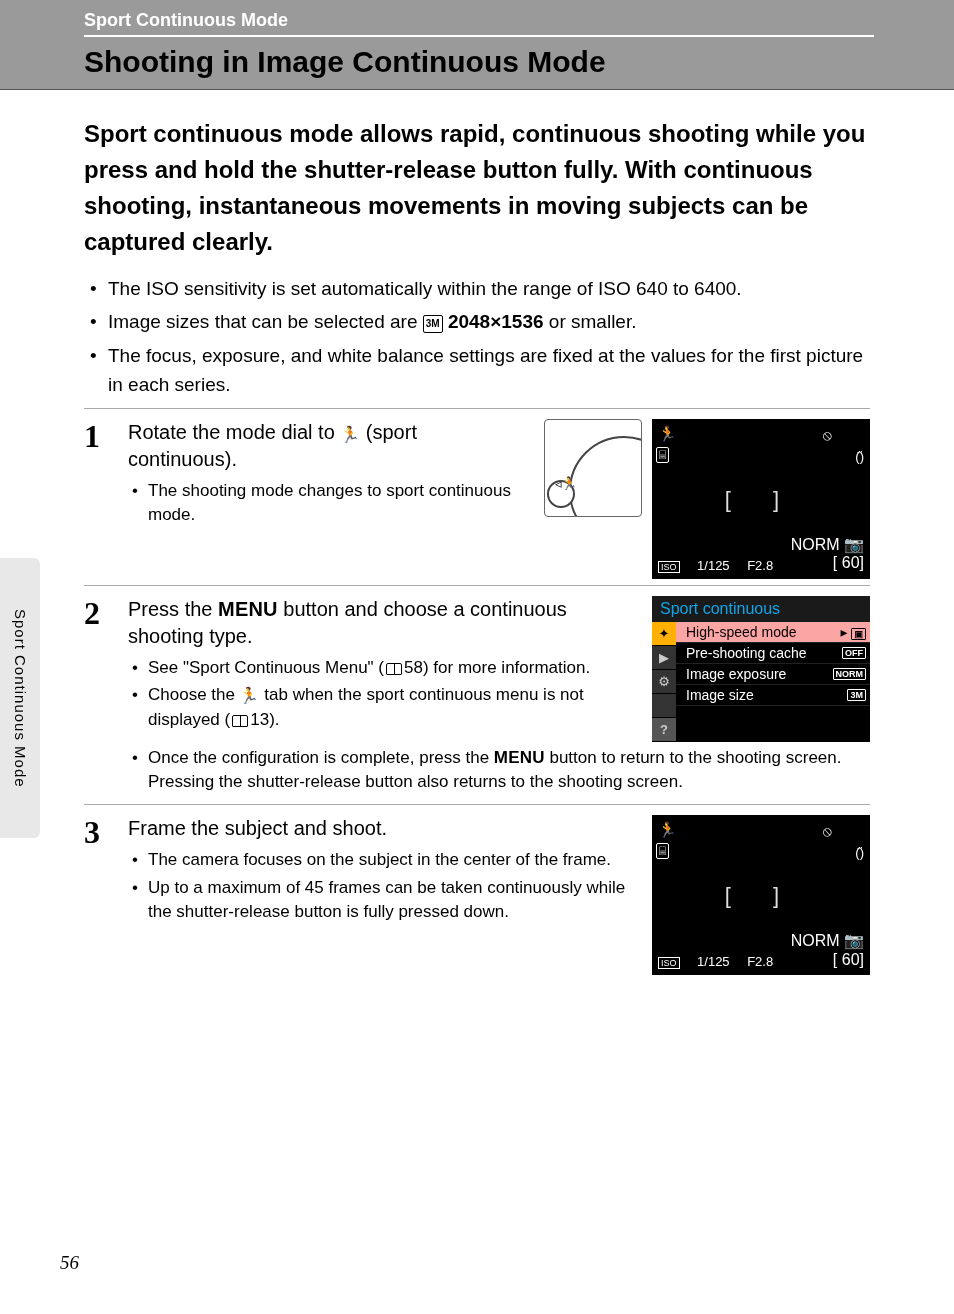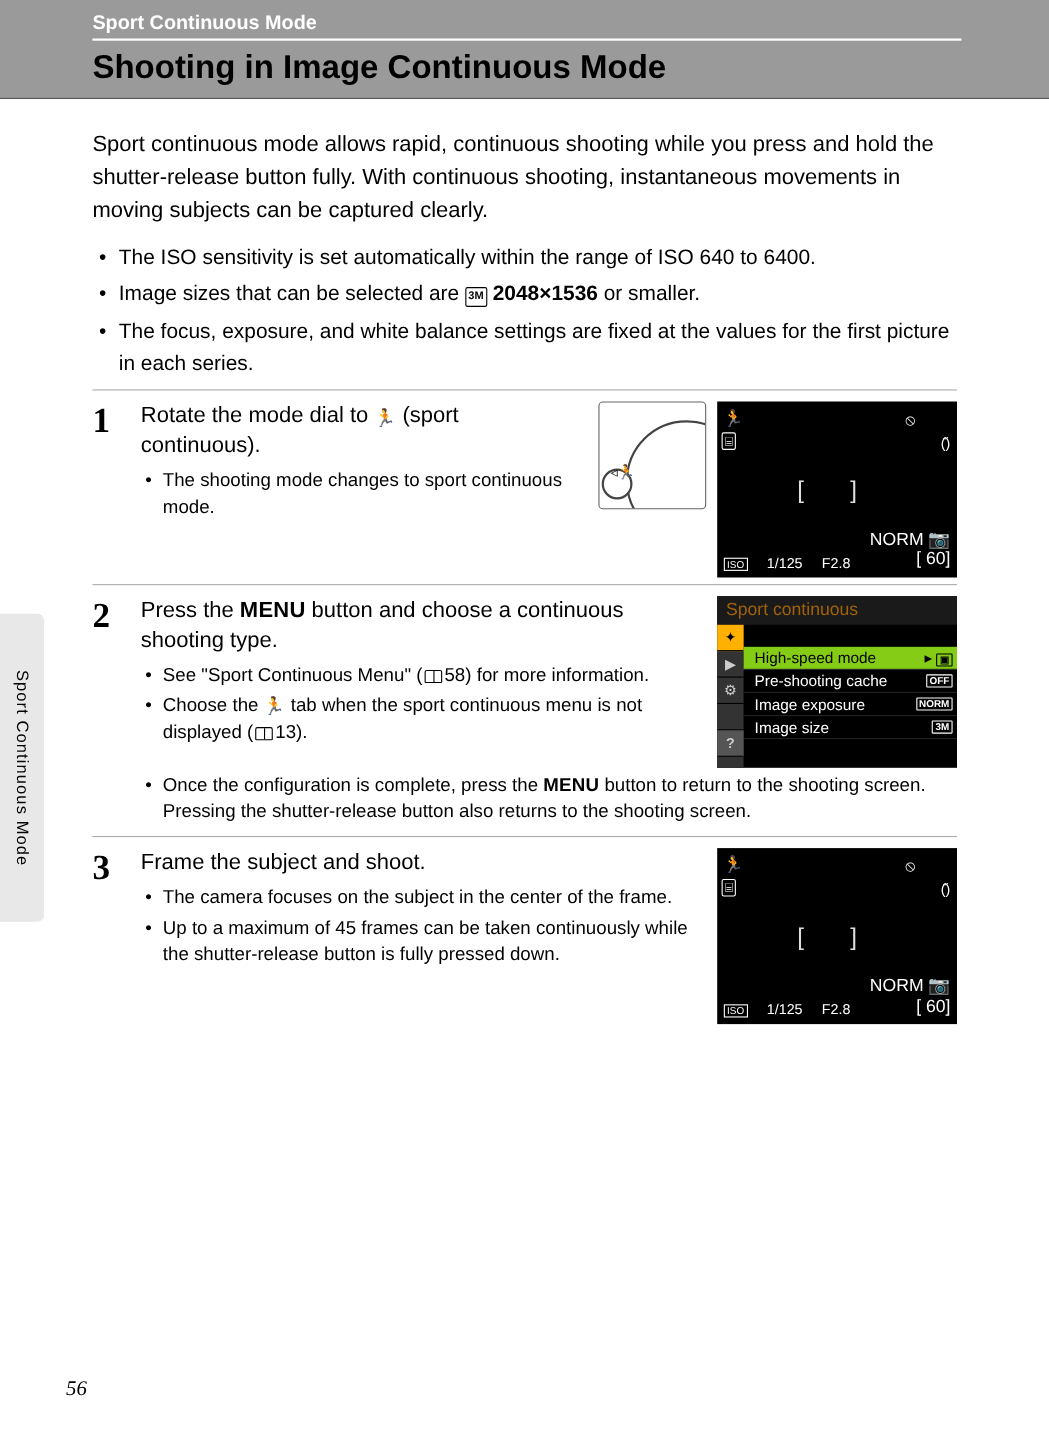--- a/index.html
+++ b/index.html
@@ -27,23 +27,24 @@
   .page-title {
     color: #000;
     font-weight: bold;
     font-size: 30px;
     margin-top: 8px;
   }
   .content {
     padding: 26px 84px 0 84px;
   }
   .intro {
-    font-size: 20px;
+    font-size: 24px;
     line-height: 1.5;
     margin-bottom: 14px;
+    font-weight: bold;
   }
   ul.intro-bullets {
     list-style: none;
     padding-left: 24px;
     margin-bottom: 8px;
   }
   ul.intro-bullets > li {
     font-size: 19px;
     line-height: 1.55;
     position: relative;
@@ -155,30 +156,30 @@
   .lcd .tr2 { position:absolute; top:30px; right:6px; font-size:13px; }
   .lcd .brkt { position:absolute; top:68px; left:0; right:0; text-align:center; font-size:22px; letter-spacing:18px; color:#ddd; }
   .lcd .brow { position:absolute; bottom:6px; left:6px; right:6px; display:flex; justify-content:space-between; align-items:flex-end; font-family: Arial, sans-serif; font-size:13px; }
   .lcd .brow .col4 { text-align:right; font-size:16px; line-height:1.15; }
 
   .menu-shot {
     width: 218px; background:#000; color:#fff; flex-shrink:0;
     font-size:14px;
   }
   .menu-shot .mtitle {
-    background:#1a1a1a; color:#a16207; padding:4px 8px; font-size:16px;
+    background:#1a1a1a; color:#0ea5e9; padding:4px 8px; font-size:16px;
   }
   .menu-shot .mbody { display:flex; }
   .menu-shot .mtabs { width:24px; background:#333; display:flex; flex-direction:column; }
   .menu-shot .mtabs div { height:24px; border-bottom:1px solid #000; text-align:center; font-size:13px; line-height:24px; color:#ccc; }
   .menu-shot .mtabs div.sel { background:#ffb000; color:#000; }
   .menu-shot .mtabs div.q { background:#555; font-weight:bold; }
   .menu-shot .mlist { flex:1; }
   .menu-shot .mrow { display:flex; justify-content:space-between; align-items:center; padding:2px 4px 2px 10px; border-bottom:1px solid #222; }
-  .menu-shot .mrow.sel { background:#84cc16; color:#000;margin-top:20px; }
+  .menu-shot .mrow.sel { background:#fca5a5; color:#000; }
   .menu-shot .mval { font-size:9px; border:1px solid currentColor; padding:0 2px; border-radius:1px; font-weight:bold; }
   .menu-shot .spacer { height:26px; }
 </style>
 </head>
 <body>
 
 <div class="header-band">
   <div class="section-label">Sport Continuous Mode</div>
   <div class="page-title">Shooting in Image Continuous Mode</div>
 </div>

